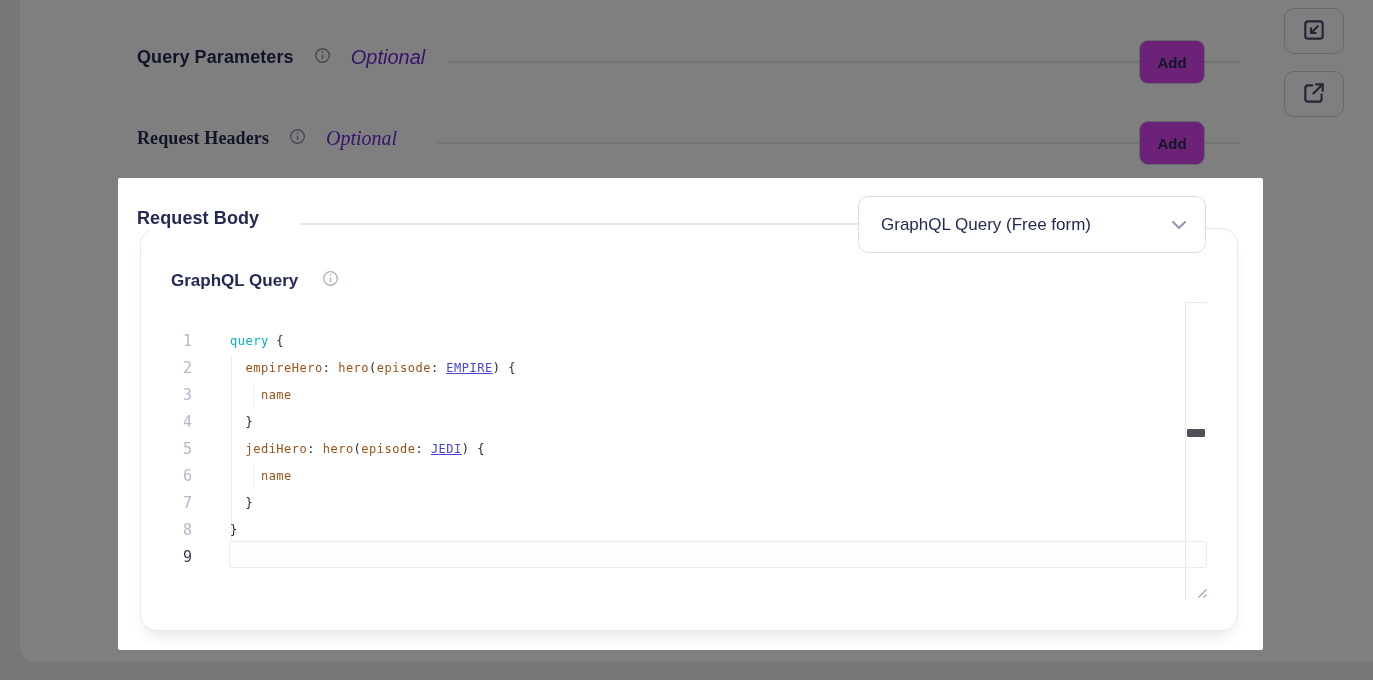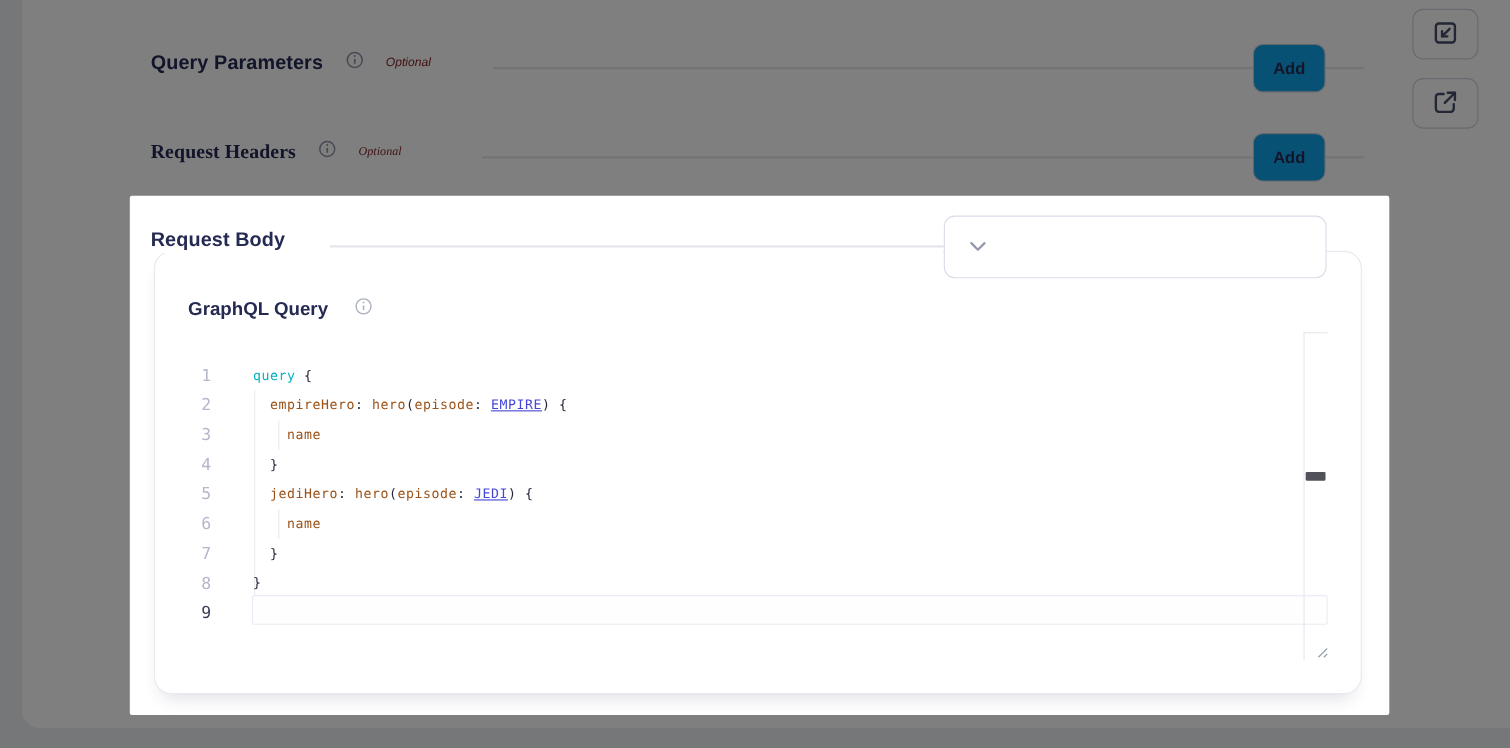--- a/index.html
+++ b/index.html
@@ -5,25 +5,25 @@
   * { margin:0; padding:0; box-sizing:border-box; }
   html,body { width:1373px; height:680px; overflow:hidden; }
   body { background:#eceef3; font-family:"Liberation Sans", sans-serif; position:relative; }
 
   .card { position:absolute; left:20px; top:-30px; width:1417px; height:692px;
           background:#ffffff; border-radius:16px; }
 
   
   .row-label { position:absolute; display:flex; align-items:center; gap:20px; z-index:3; }
   .sec-title { font-size:18px; font-weight:600; color:#242a52; letter-spacing:.1px; }
-  .optional  { font-size:11px; font-style:italic; color:#7f1d1d; }
+  .optional  { font-size:20px; font-style:italic; color:#6d28d9; }
   .divider   { position:absolute; height:2px; background:#e4e6ec; border-radius:1px; z-index:1; }
 
   .add-btn { position:absolute; width:66px; height:44px; border-radius:9px;
-             border:1px solid #c9cedd; background:#0ea5e9; color:#272d55;
+             border:1px solid #c9cedd; background:#d946ef; color:#272d55;
              font-size:15px; font-weight:600; display:flex; align-items:center;
              justify-content:center; z-index:2; cursor:pointer;
              font-family:"Liberation Sans", sans-serif; }
 
   .icon-btn { position:absolute; left:1284px; width:60px; height:46px; border-radius:10px;
               border:1px solid #ced3df; background:#ffffff; display:flex; align-items:center;
               justify-content:center; z-index:2; cursor:pointer; }
 
   
   .rb-divider { position:absolute; left:300px; top:223px; width:558px; height:2px;
@@ -125,20 +125,21 @@
       </svg>
   </span>
 </button>
 
 <div class="row-label" style="left:137px; top:208px; z-index:6;">
   <span class="sec-title">Request Body</span>
 </div>
 <div class="rb-divider"></div>
 
 <div class="type-select">
+  <span class="val">GraphQL Query (Free form)</span>
   <span>
     <svg width="16" height="10" viewBox="0 0 16 10">
         <polyline points="2,2 8,8 14,2" fill="none" stroke="#9298ab" stroke-width="2" stroke-linecap="round" stroke-linejoin="round"></polyline>
       </svg>
   </span>
 </div>
 
 <div class="editor-box"></div>
 <div class="border-mask"></div>
 

